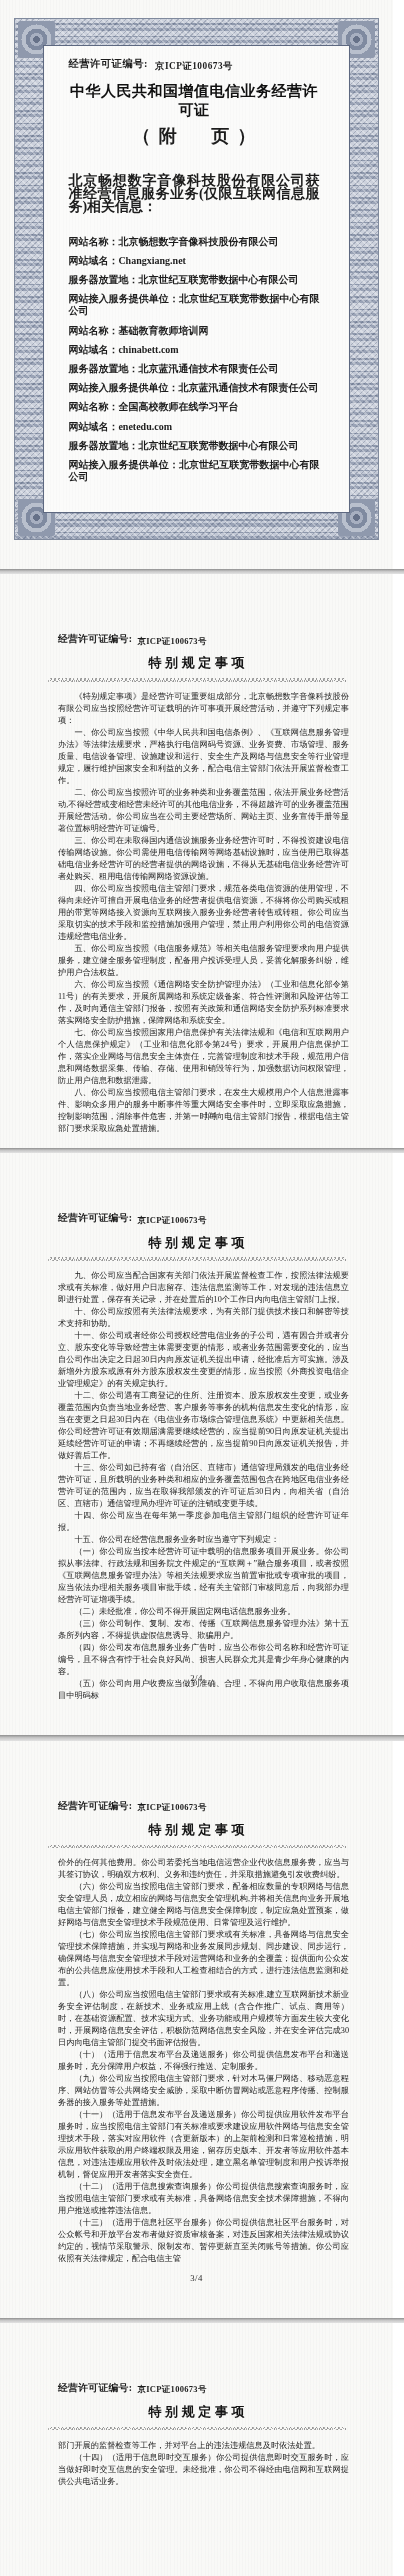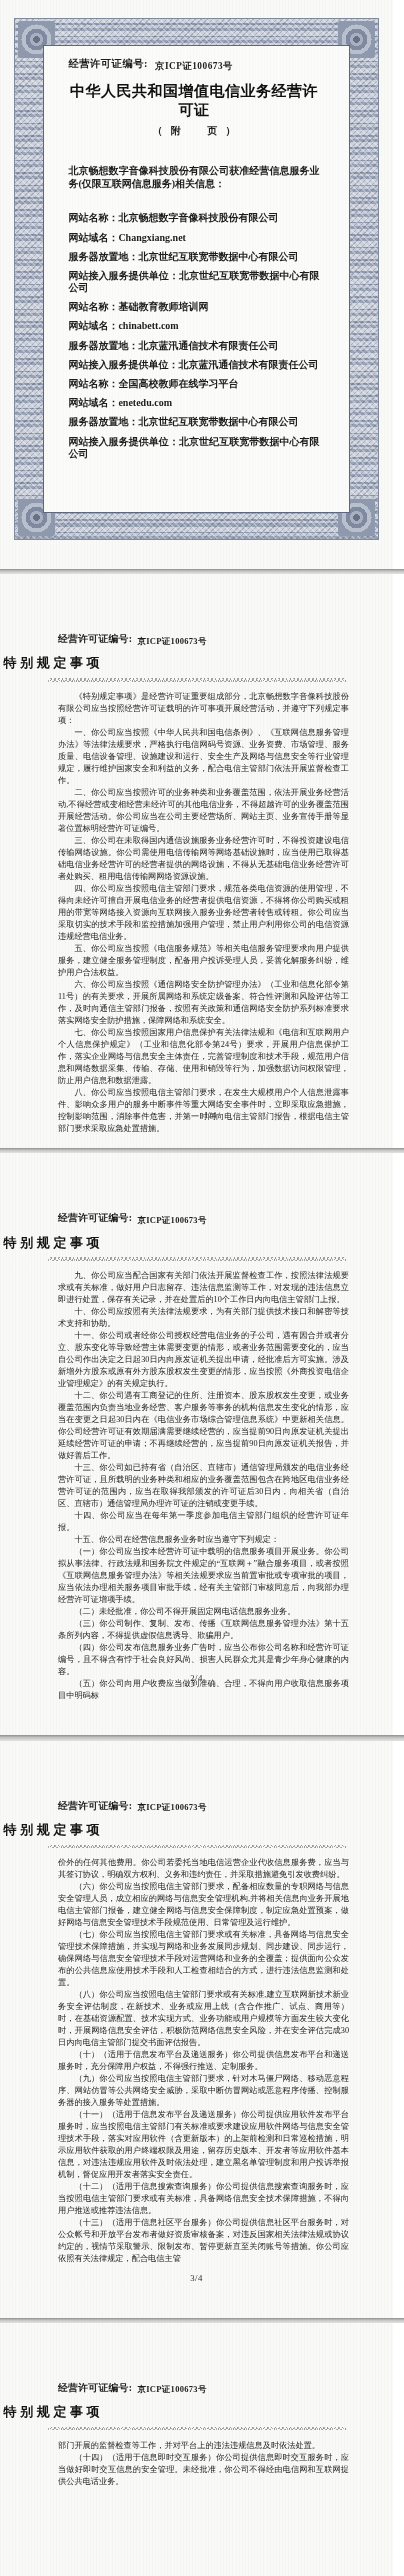--- a/index.html
+++ b/index.html
@@ -23,31 +23,31 @@
   .corner.tl{top:2.6px;left:2.6px;} .corner.tr{top:2.6px;right:2.6px;}
   .corner.bl{bottom:2.6px;left:2.6px;} .corner.br{bottom:2.6px;right:2.6px;}
   .inner{position:relative;height:100%;box-sizing:border-box;background:#fbfbfa;
     border:0.5px solid #5d6880;padding:11.3px 29px 0 24px;
     background-image:repeating-linear-gradient(90deg, rgba(150,150,158,.03) 0 1px, transparent 1px 3.1px);}
 
   .lic-row{display:flex;align-items:flex-start;font-weight:700;}
   .lic-label{font-size:10.3px;letter-spacing:0.5px;}
   .lic-no{font-size:9.3px;margin:3.6px 0 0 7.2px;letter-spacing:0.5px;}
   .cert-title{margin:8.2px 0 0;text-align:center;font-size:15px;font-weight:700;letter-spacing:0.5px;color:#111;font-family:Liberation Mono, monospace;}
-  .cert-sub{text-align:center;font-size:10px;font-weight:700;margin-top:4.1px;letter-spacing:8.2px;text-indent:8.2px;}
-  .cert-intro{margin:26px 0 0;font-size:10px;font-weight:700;line-height:13.4px;text-align:justify;}
+  .cert-sub{text-align:center;font-size:18px;font-weight:700;margin-top:4.1px;letter-spacing:8.2px;text-indent:8.2px;}
+  .cert-intro{margin:26px 0 0;font-size:14px;font-weight:700;line-height:13.4px;text-align:justify;}
   .cert-lines{margin-top:22px;}
   .cert-line{margin:7.2px 0 0;font-size:10px;font-weight:700;line-height:12px;text-align:justify;}
 
   
   .prov .prov-head{padding-top:59px;}
   .lic-row2{margin-left:58px;display:flex;align-items:flex-start;font-weight:700;}
   .lic-label2{font-size:9.8px;letter-spacing:0.3px;}
   .lic-no2{font-size:8.5px;margin:2.6px 0 0 5.2px;letter-spacing:0.3px;}
-  .prov-title{margin:6.7px 0 0;font-size:13px;font-weight:700;letter-spacing:3.6px;text-indent:3.6px;color:#141414;}
+  .prov-title{margin:6.7px 0 0;text-align:center;font-size:13px;font-weight:700;letter-spacing:3.6px;text-indent:3.6px;color:#141414;}
   .zigzag{margin:5.7px auto 0;width:298px;height:3.6px;opacity:.85;
     background:
       repeating-linear-gradient(-62deg, transparent 0 0.5px, #878787 0.5px 1.3px, transparent 1.3px 3.3px),
       repeating-linear-gradient(62deg, transparent 0 0.5px, rgba(135,135,135,.75) 0.5px 1.3px, transparent 1.3px 3.3px);}
   .prov-body{margin:9.3px 44px 0 58px;font-size:8.2px;line-height:12px;text-align:justify;color:#222;}
   .para{margin:0;text-indent:2em;}
   .para.cont{text-indent:0;}
   .folio{position:absolute;left:0;right:0;text-align:center;font-size:8.8px;letter-spacing:0.5px;color:#2b2b2b;}
   #p2{height:574px;} #p3{height:582px;} #p4{height:577px;} #p5{height:551px;}
   #p2 .folio{top:536px;padding-left:28px;} #p3 .folio{top:520px;} #p4 .folio{top:532px;}

